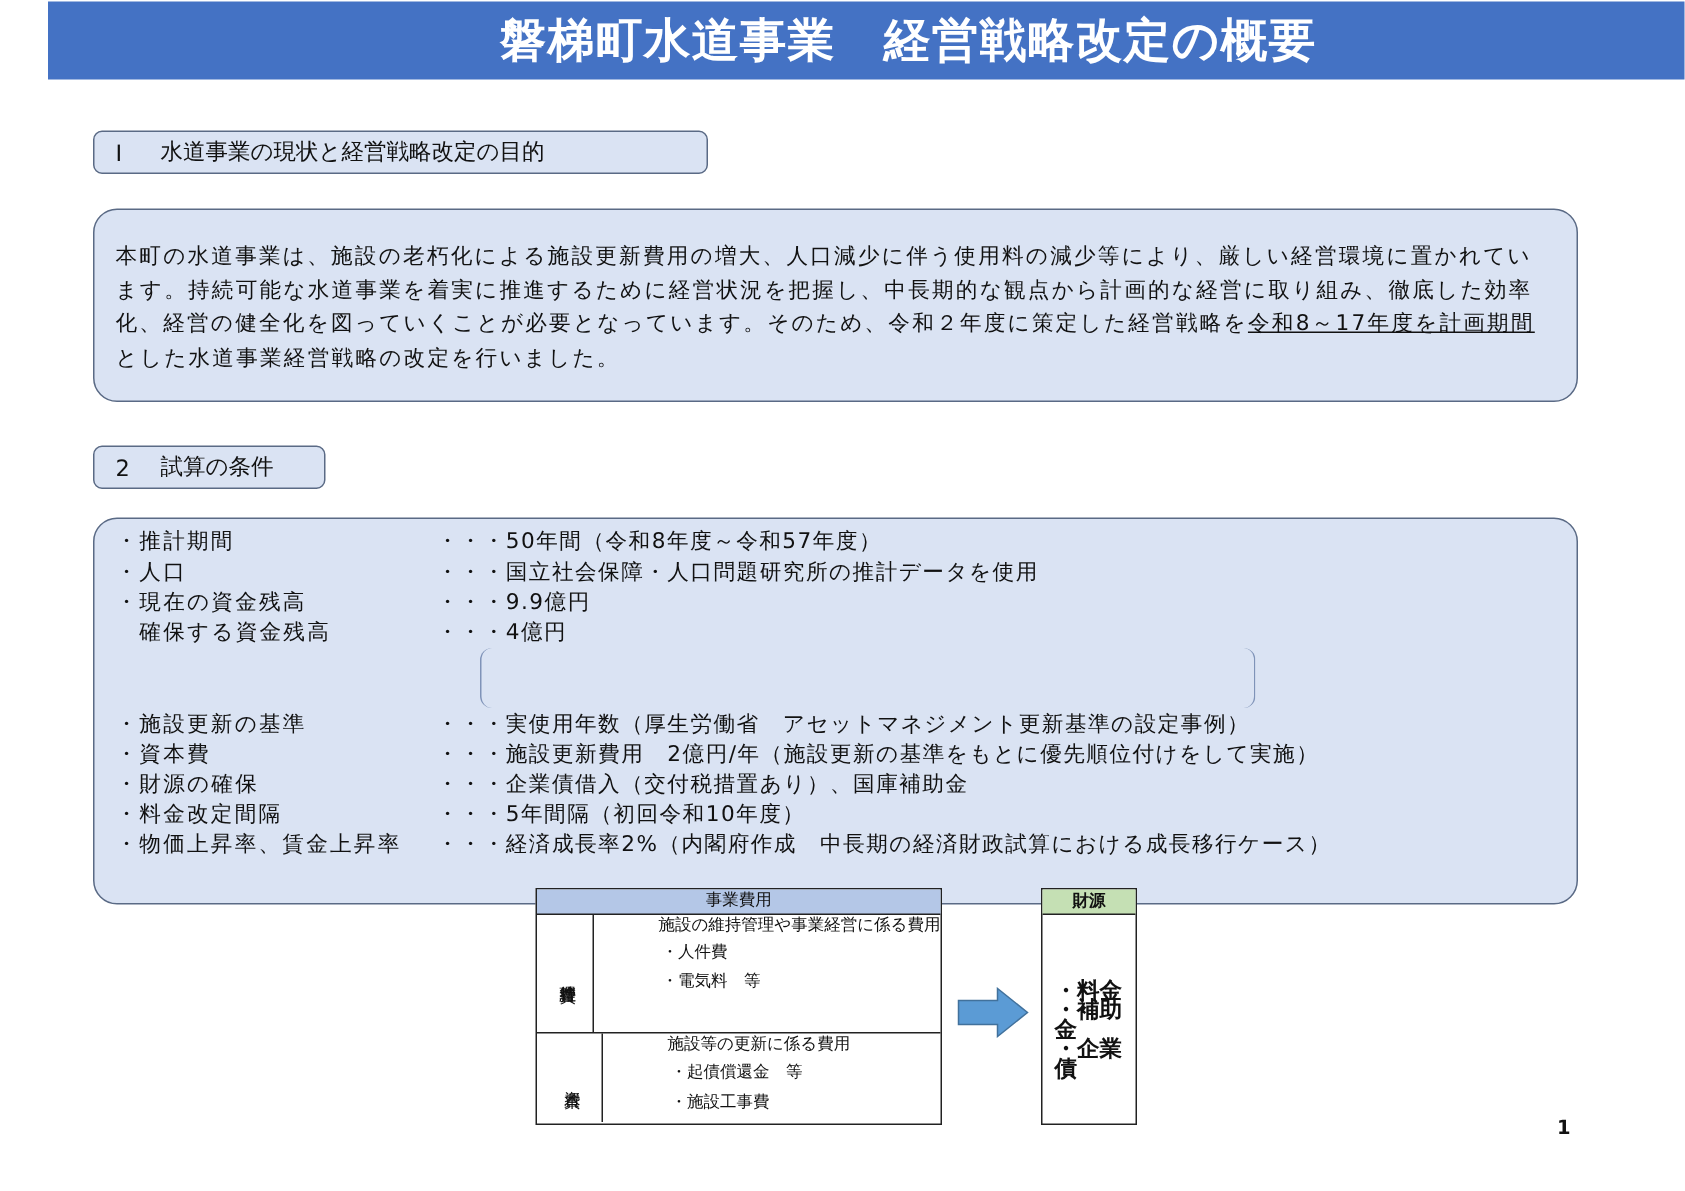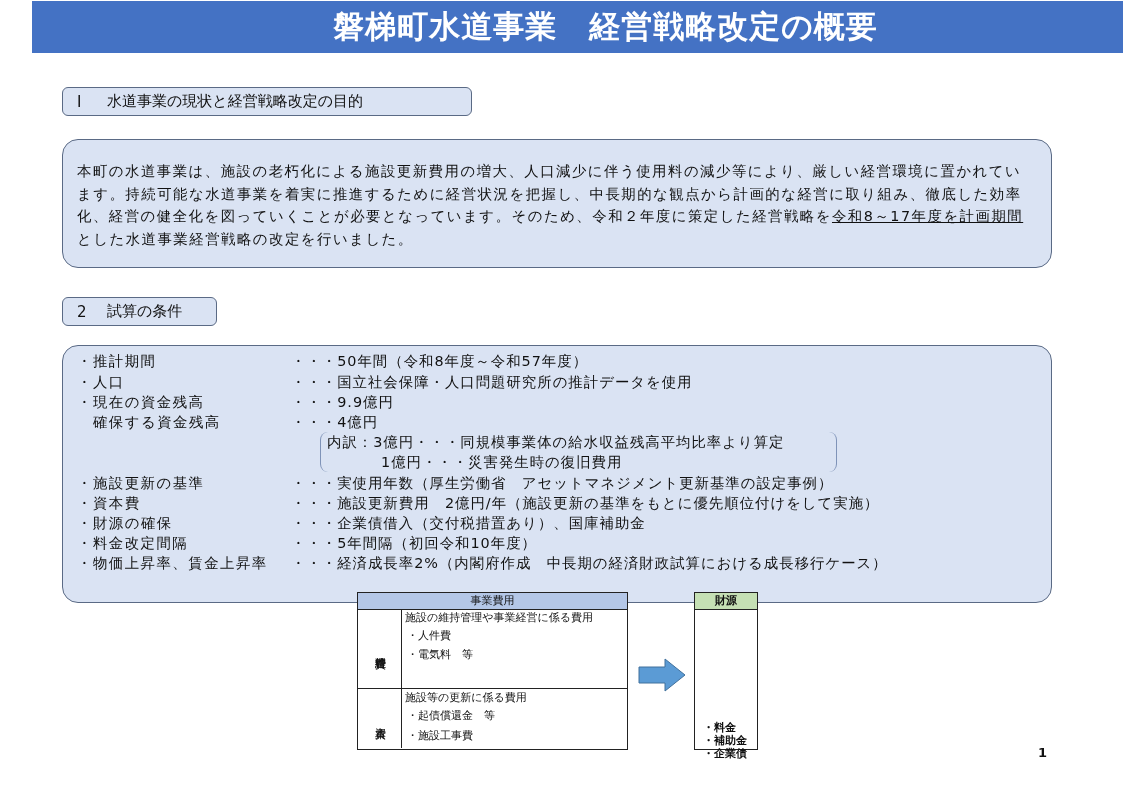--- a/index.html
+++ b/index.html
@@ -17,33 +17,33 @@
   .panel1 { left:62px; top:139px; width:990px; height:129px; padding:20px 14px 0 14px;border-radius:16px; }
   .panel1 p { margin:0; font-size:14.4px; line-height:22.6px; letter-spacing:1.5px; }
   .u { text-decoration:underline; }
   .panel2 { left:62px; top:345px; width:990px; height:258px; }
   .cond-row { position:absolute; left:14px; font-size:14.4px; height:20px; line-height:20px; white-space:nowrap; }
   .cond-label { position:absolute; left:0; letter-spacing:1.5px; }
   .cond-val { position:absolute; left:214px; letter-spacing:1px; }
   .breakdown-bracket { position:absolute; left:257px; top:86px; width:515px; height:40px;
                        border-left:1.5px solid #7f93b8; border-right:1.5px solid #7f93b8; border-radius:8px; }
   .bd-line { position:absolute; font-size:14.4px; white-space:nowrap; letter-spacing:1px; }
-  .cost-table { position:absolute; left:357px; top:592px; width:271px; height:158px; border:1.5px solid #222; box-sizing:border-box; background:#fff; }
+  .cost-table { position:absolute; left:357px; top:592px; width:271px; height:158px; border:1.5px solid #222; box-sizing:border-box; background:#fff;font-family:Liberation Mono, monospace; }
   .ct-head { height:16px; background:#b4c7e7; border-bottom:1.5px solid #222; font-size:11px; text-align:center; line-height:16px; }
-  .ct-sec { position:relative; display:flex; border-bottom:1.5px solid #222; }
+  .ct-sec { position:relative; display:flex; border-bottom:1.5px solid #222;gap:40px; }
   .ct-sec:last-child { border-bottom:none; }
   .ct-side { width:43px; border-right:1.5px solid #222; font-size:11px; display:flex; align-items:center; justify-content:center; text-align:center; line-height:14px; }
   .ct-side span { writing-mode:vertical-rl; text-orientation:upright; letter-spacing:0px; }
   .ct-body { flex:1; font-size:11px; }
   .ct-line { height:20px; line-height:20px; padding-left:3px; white-space:nowrap; }
   .ct-bullet { padding-left:5px; }
   .arrow { position:absolute; left:638px; top:658px; width:48px; height:34px; }
   .fund-table { position:absolute; left:694px; top:592px; width:64px; height:158px; border:1.5px solid #222; box-sizing:border-box; background:#fff;font-weight:bold; }
   .ft-head { height:16px; background:#c5e0b4; border-bottom:1.5px solid #222; font-size:11px; text-align:center; line-height:16px; }
-  .ft-body { padding-top:65px; padding-left:8px; font-size:11px; line-height:13px;margin-top:46px; }
+  .ft-body { padding-top:44px; padding-left:8px; font-size:15px; line-height:13px; }
   .page-num { position:absolute; left:1038px; top:745px; font-size:13px; font-weight:bold; }
 </style>
 </head>
 <body>
 
 <div class="title-bar">磐梯町水道事業　経営戦略改定の概要</div>
 
 <div class="section-tab sec1-tab">
   <span class="sec-num">Ⅰ</span>
   <span>水道事業の現状と経営戦略改定の目的</span>
@@ -70,22 +70,20 @@
   <div class="cond-row" style="top:46px;">
     <span class="cond-label">・現在の資金残高</span>
     <span class="cond-val">・・・9.9億円</span>
   </div>
   <div class="cond-row" style="top:66px;">
     <span class="cond-label">　確保する資金残高</span>
     <span class="cond-val">・・・4億円</span>
   </div>
 
   <div class="breakdown-bracket"></div>
-  <div class="bd-line" style="left:264px; top:87px;">内訳：3億円・・・同規模事業体の給水収益残高平均比率より算定</div>
-  <div class="bd-line" style="left:318px; top:107px;">1億円・・・災害発生時の復旧費用</div>
 
   <div class="cond-row" style="top:127px;">
     <span class="cond-label">・施設更新の基準</span>
     <span class="cond-val">・・・実使用年数（厚生労働省　アセットマネジメント更新基準の設定事例）</span>
   </div>
   <div class="cond-row" style="top:147px;">
     <span class="cond-label">・資本費</span>
     <span class="cond-val">・・・施設更新費用　2億円/年（施設更新の基準をもとに優先順位付けをして実施）</span>
   </div>
   <div class="cond-row" style="top:167px;">

